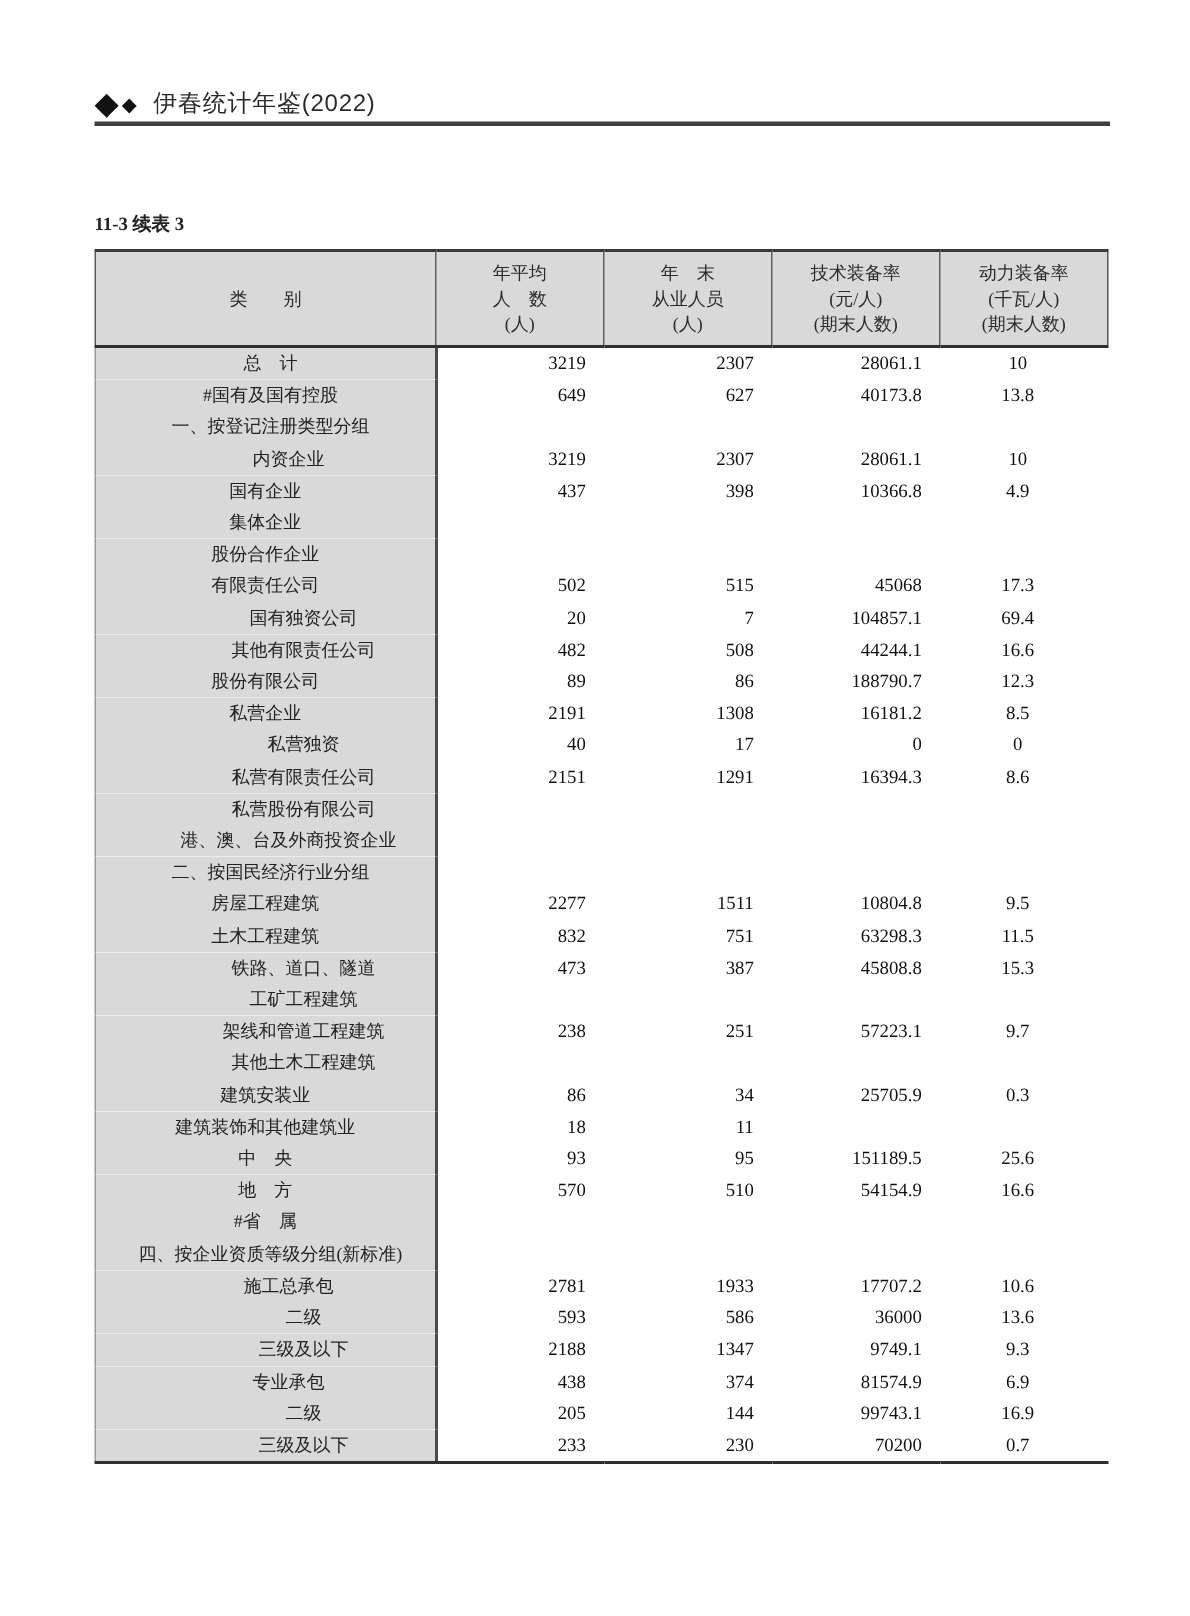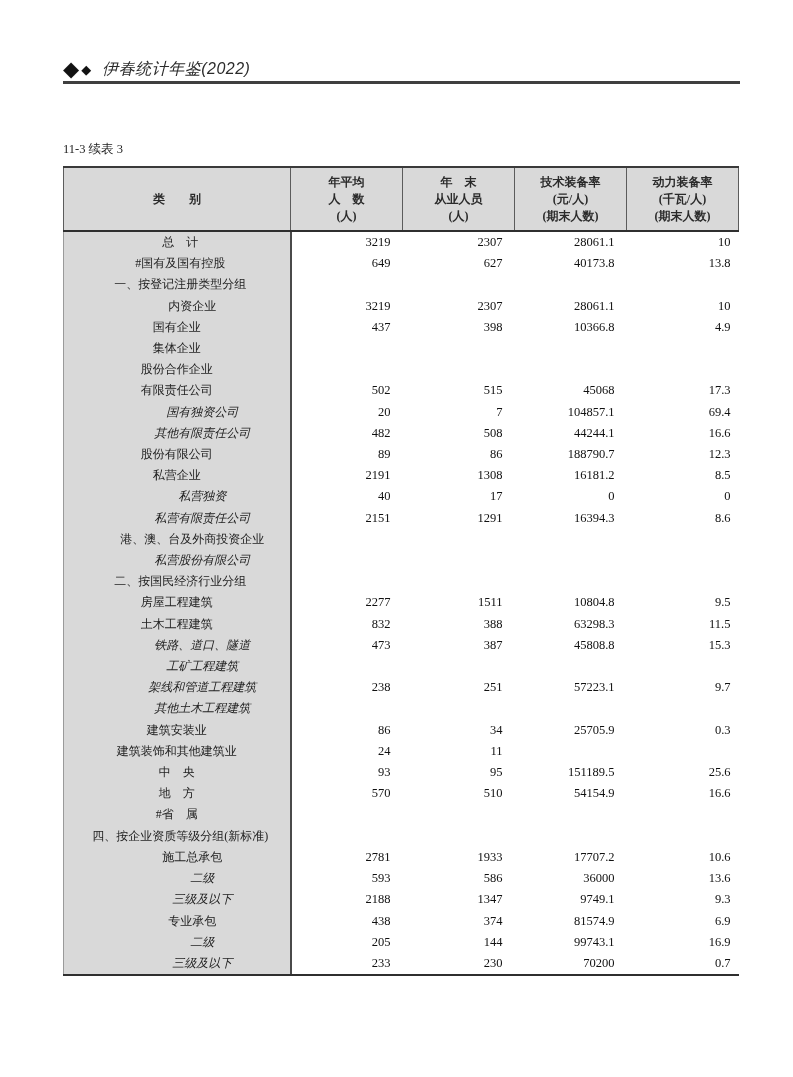--- a/index.html
+++ b/index.html
@@ -16,31 +16,30 @@
   
   .page-header {
     position: absolute; left: 63px; top: 58px; width: 677px; height: 26px;
   }
   .brand { display: flex; align-items: center; gap: 4px; height: 22px; }
   .diamond-lg { font-size: 21px; line-height: 21px; color: #121212; }
   .diamond-sm { font-size: 13px; line-height: 13px; color: #121212; margin-left: -2px; }
   .brand-title {
     font-size: 16px; letter-spacing: 0.5px; color: #2b2b2b; margin-left: 7px;
     font-family: "Liberation Sans", "DejaVu Sans", sans-serif;
-    font-style: italic;
   }
   .header-rule {
     position: absolute; left: 0; top: 23px; width: 677px; height: 3px;
     background: #3f3f3f;
   }
 
   
   .table-caption {
     position: absolute; left: 63px; top: 141px;
-    font-size: 12.5px; color: #222;
+    font-size: 12.5px; color: #222; font-weight: bold;
   }
 
   
   .tbl-wrap { position: absolute; left: 63px; top: 166px; width: 675px; }
   table {
     border-collapse: collapse; table-layout: fixed;
     width: 675px;
     font-size: 12.5px;
   }
   col.c-cat { width: 227px; }
@@ -53,45 +52,45 @@
     font-size: 12px;
     color: #2a2a2a;
     vertical-align: middle;
     text-align: center;
     padding: 4px 2px;
     height: 54px;
     border: 1.5px solid #5c5c5c;
     border-top: 2px solid #3a3a3a;
     border-bottom: 2.5px solid #2f2f2f;
   }
-  thead th div { line-height: 17px; font-weight: bold; }
+  thead th div { line-height: 17px; }
 
   tbody td {
     height: 21.2px;
     line-height: 21.2px;
     padding: 0;
     white-space: nowrap;
     overflow: hidden;
   }
   td.cat {
     background: #d9d9d9;
     font-size: 12px;
     color: #222;
     border-left: 1px solid #9a9a9a;
     border-right: 2px solid #4a4a4a;
     text-align: center;
   }
   td.num { text-align: right; padding-right: 12px; color: #111; }
-  td.num.last { padding-right: 8px; }
+  td.num.last { padding-right: 8px; text-align: center; }
   tbody tr:last-child td { border-bottom: 2px solid #2f2f2f; }
 
   .ind0 { padding-left: 7px; }
   .ind1 { padding-left: 31px; margin-top: 32px; }
   .ind2 { }
-  .ind3 { padding-left: 51px; font-style: italic; }
+  .ind3 { padding-left: 51px; }
 
   
   .page-number {
     position: absolute; left: 74px; top: 1080px;
     font-size: 13.5px; color: #222; letter-spacing: 1px;
   }
 </style>
 </head>
 <body>
 
@@ -237,28 +236,28 @@
             <td class="num last">0</td>
           </tr>
           <tr>
             <td class="cat ind3">私营有限责任公司</td>
             <td class="num">2151</td>
             <td class="num">1291</td>
             <td class="num">16394.3</td>
             <td class="num last">8.6</td>
           </tr>
           <tr>
+            <td class="cat ind3">私营股份有限公司</td>
+            <td class="num"></td>
+            <td class="num"></td>
+            <td class="num"></td>
+            <td class="num last"></td>
+          </tr>
+          <tr>
             <td class="cat ind1">港、澳、台及外商投资企业</td>
-            <td class="num"></td>
-            <td class="num"></td>
-            <td class="num"></td>
-            <td class="num last"></td>
-          </tr>
-          <tr>
-            <td class="cat ind3">私营股份有限公司</td>
             <td class="num"></td>
             <td class="num"></td>
             <td class="num"></td>
             <td class="num last"></td>
           </tr>
           <tr>
             <td class="cat ind0">二、按国民经济行业分组</td>
             <td class="num"></td>
             <td class="num"></td>
             <td class="num"></td>
@@ -267,21 +266,21 @@
           <tr>
             <td class="cat ind2">房屋工程建筑</td>
             <td class="num">2277</td>
             <td class="num">1511</td>
             <td class="num">10804.8</td>
             <td class="num last">9.5</td>
           </tr>
           <tr>
             <td class="cat ind2">土木工程建筑</td>
             <td class="num">832</td>
-            <td class="num">388</td>
+            <td class="num">751</td>
             <td class="num">63298.3</td>
             <td class="num last">11.5</td>
           </tr>
           <tr>
             <td class="cat ind3">铁路、道口、隧道</td>
             <td class="num">473</td>
             <td class="num">387</td>
             <td class="num">45808.8</td>
             <td class="num last">15.3</td>
           </tr>
@@ -308,21 +307,21 @@
           </tr>
           <tr>
             <td class="cat ind2">建筑安装业</td>
             <td class="num">86</td>
             <td class="num">34</td>
             <td class="num">25705.9</td>
             <td class="num last">0.3</td>
           </tr>
           <tr>
             <td class="cat ind2">建筑装饰和其他建筑业</td>
-            <td class="num">24</td>
+            <td class="num">18</td>
             <td class="num">11</td>
             <td class="num"></td>
             <td class="num last"></td>
           </tr>
           <tr>
             <td class="cat ind2">中　央</td>
             <td class="num">93</td>
             <td class="num">95</td>
             <td class="num">151189.5</td>
             <td class="num last">25.6</td>

